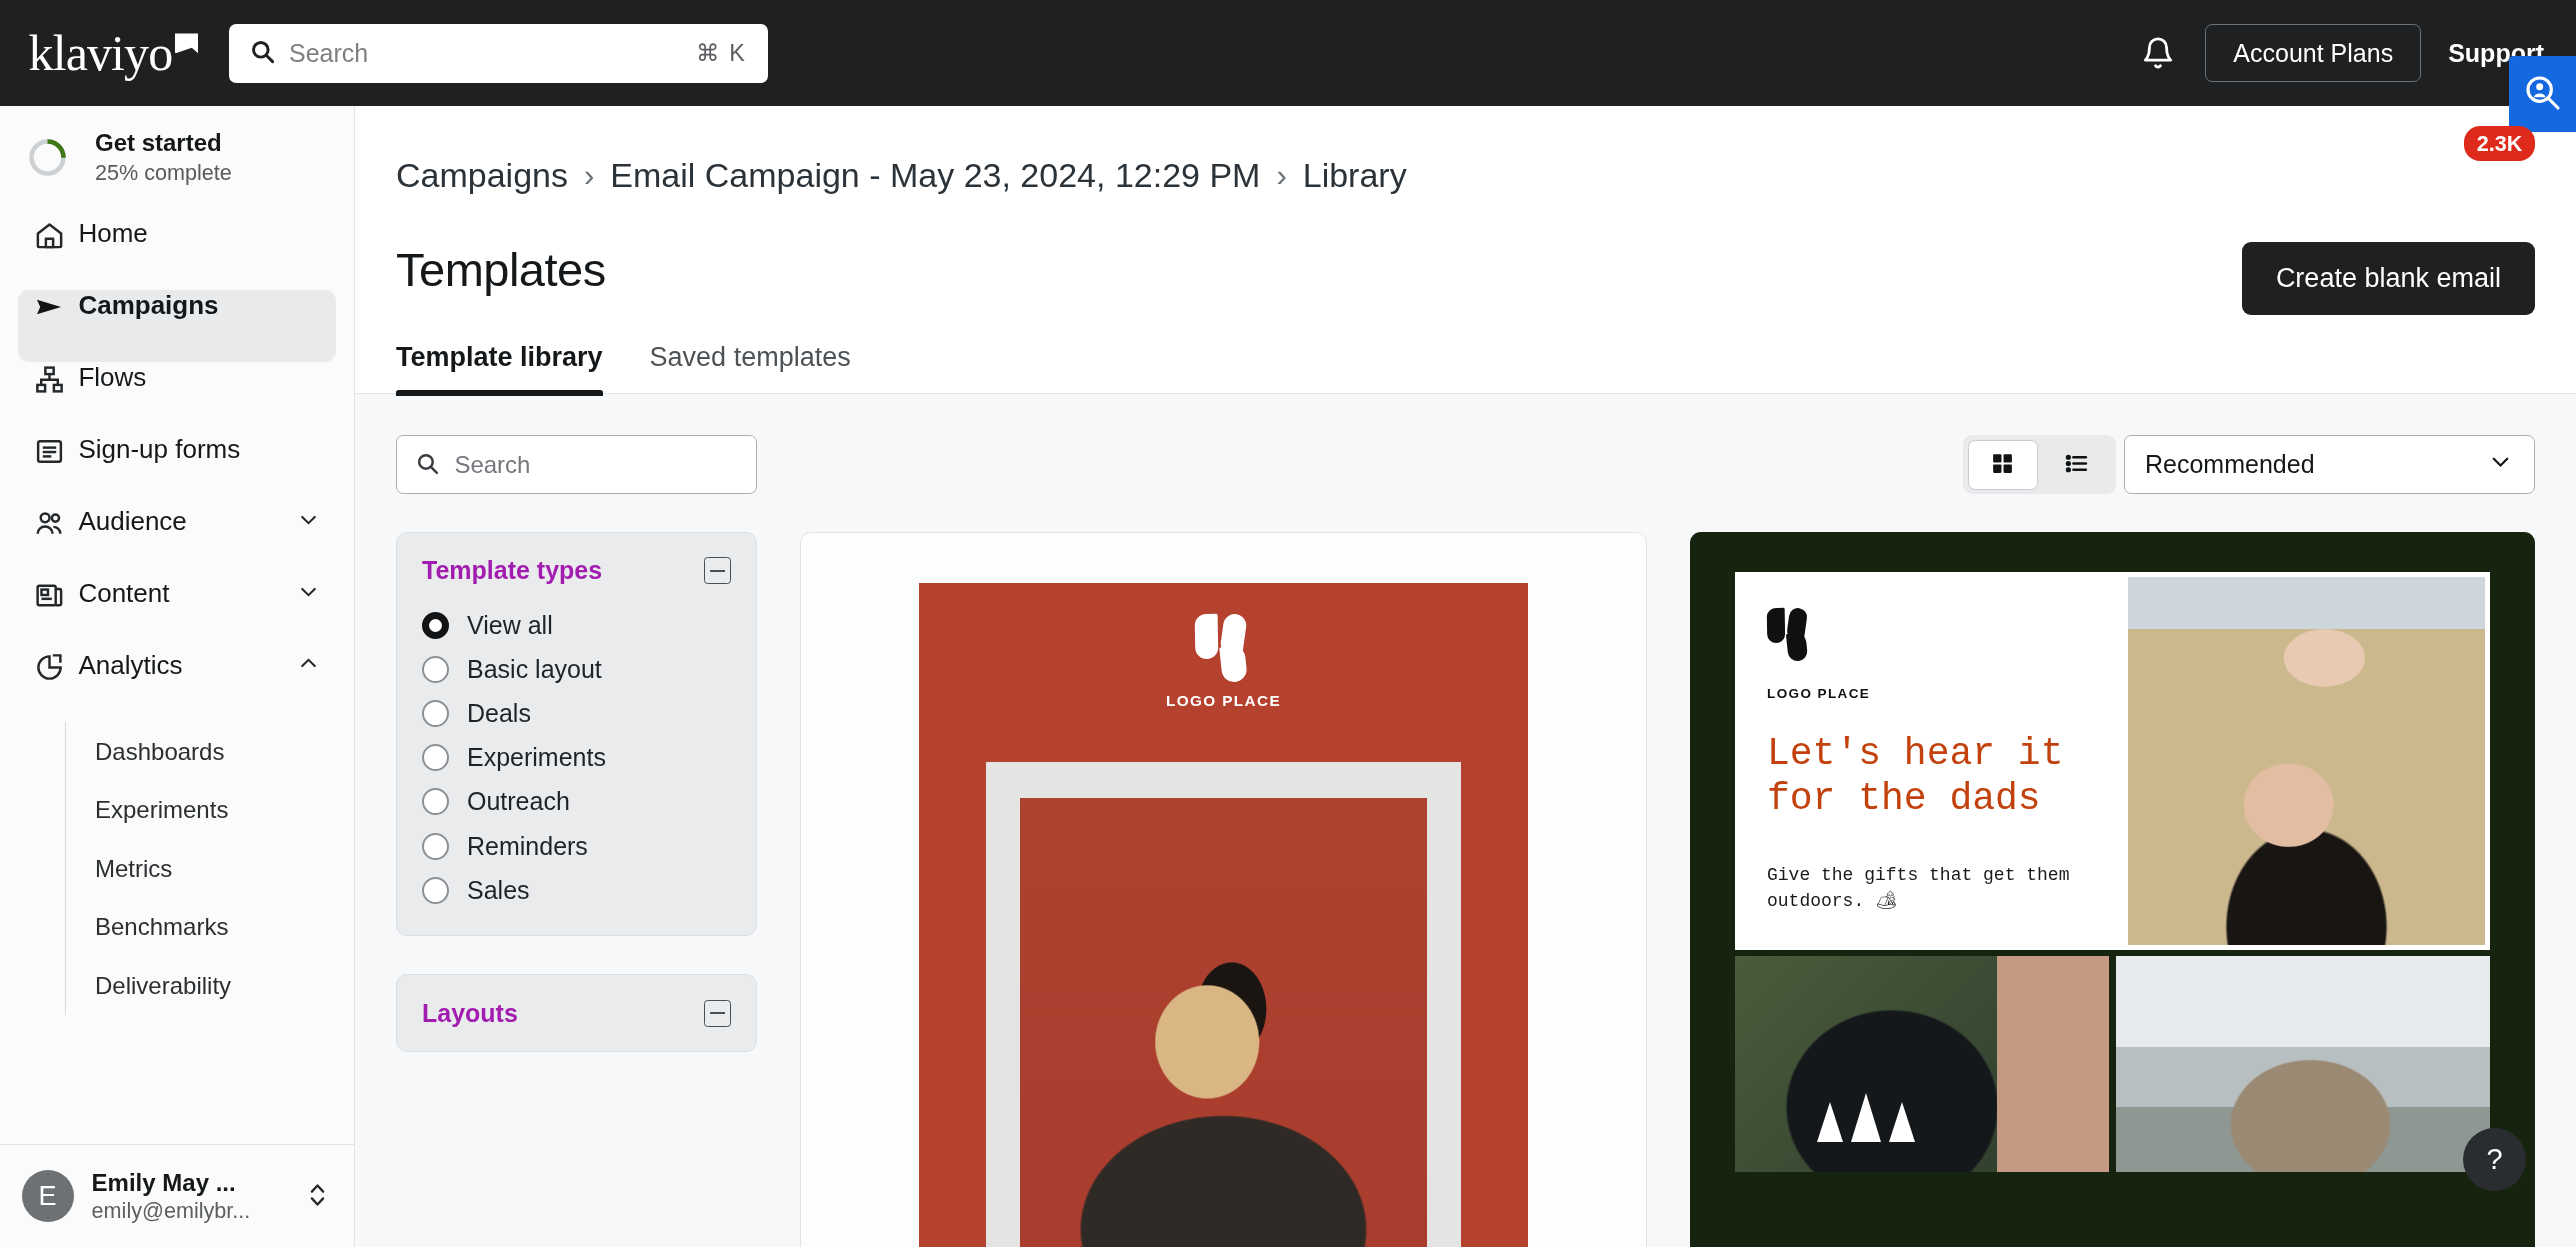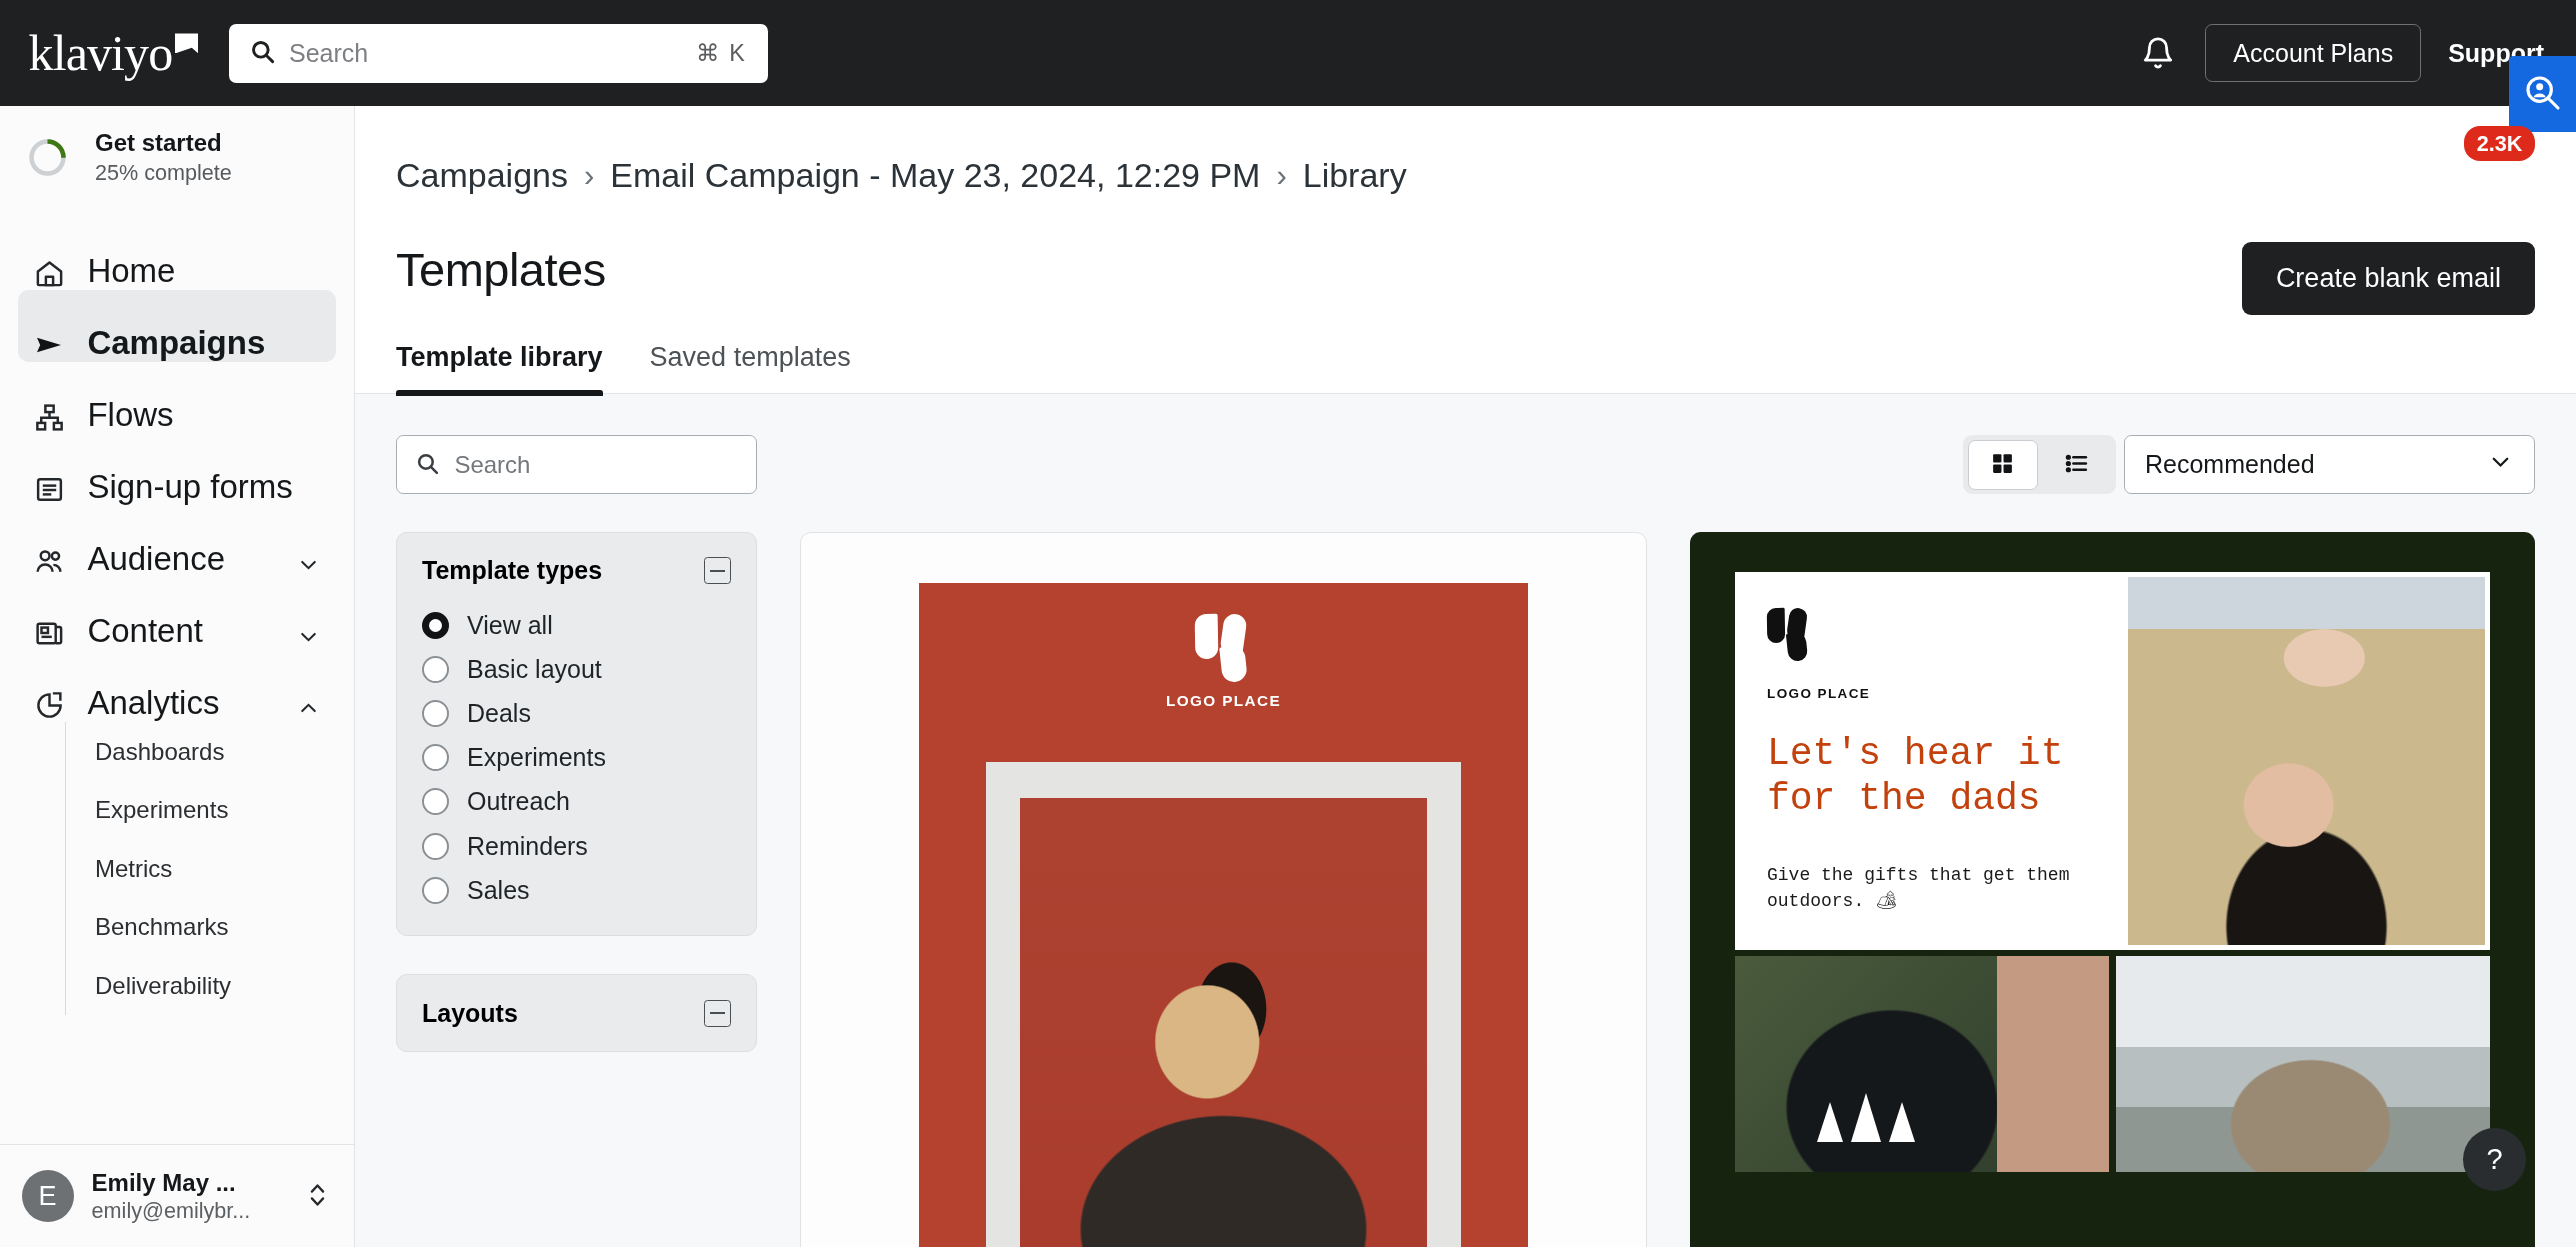--- a/index.html
+++ b/index.html
@@ -62,23 +62,23 @@
     border-right: 0.9px solid #e3e4e6; display: flex; flex-direction: column;
     position: relative;
   }
   .getstarted { display: flex; align-items: center; gap: 27px; padding: 23.4px 20px 20px 27px; }
   .ring { width: 41px; height: 41px; flex: 0 0 41px; }
   .gs-text .gs-t { font-size: 24px; font-weight: 600; color: #15181a; line-height: 1.15; }
   .gs-text .gs-s { font-size: 21.6px; color: #575b5e; margin-top: 2.7px; }
 
   .navlist { padding: 12.6px 18px 0 18px; }
   .navitem {
-    display: flex; align-items: flex-end; gap: 21px;
+    display: flex; align-items: flex-start; gap: 12px;
     height: 72px; padding: 0 14.4px; border-radius: 10.8px;
-    font-size: 33px; color: #15181a; cursor: pointer;
+    font-size: 26px; color: #15181a; cursor: pointer;
   }
   .navitem.active { background: #e8eaec; font-weight: 600; }
   .navitem .ico { width: 34px; height: 34px; flex: 0 0 34px; display: flex; align-items: center; justify-content: center; }
   .navitem .chev { margin-left: auto; width: 27px; height: 27px; display: flex; align-items:center; justify-content:center;}
   .subnav { margin-left: 47px; border-left: 1.8px solid #d8dadd; padding-left: 0; }
   .subitem {
     font-size: 24px; color: #2b2f32; padding: 15.3px 0 15.3px 29px; cursor: pointer;
   }
 
   .profile {
@@ -140,21 +140,21 @@
   }
   .select .chev { margin-left: auto; }
 
   .grid { display: flex; gap: 43px; margin-top: 38px; align-items: flex-start; }
 
   .filters { width: 361px; flex: 0 0 361px; }
   .fcard {
     background: #e9ebed; border: 0.9px solid #dcdfe2; border-radius: 10.8px;
     padding: 23.4px 25px 27px 25px; margin-bottom: 38px;
   }
-  .fhead { display: flex; align-items: center; font-size: 25px; font-weight: 700; color: #000000; }
+  .fhead { display: flex; align-items: center; font-size: 25px; font-weight: 700; color: #a21caf; }
   .minus-box {
     margin-left: auto; width: 27px; height: 27px; border: 1.8px solid #4a4f53; border-radius: 3.6px;
     display: flex; align-items: center; justify-content: center; cursor: pointer;
   }
   .minus-box i { display: block; width: 14.4px; height: 2.3px; background: #4a4f53; }
   .radios { margin-top: 21.6px; display: flex; flex-direction: column; gap: 8px; }
   .radio-row { display: flex; align-items: center; gap: 18px; font-size: 25px; color: #1f2326; cursor: pointer; padding: 3.6px 0; }
   .rad { width: 27px; height: 27px; border-radius: 50%; background: #fff; border: 2.3px solid #8b9095; flex: 0 0 27px; position: relative; }
   .radio-row.sel .rad { border: 7.2px solid #111315; background: #fff; }
 

